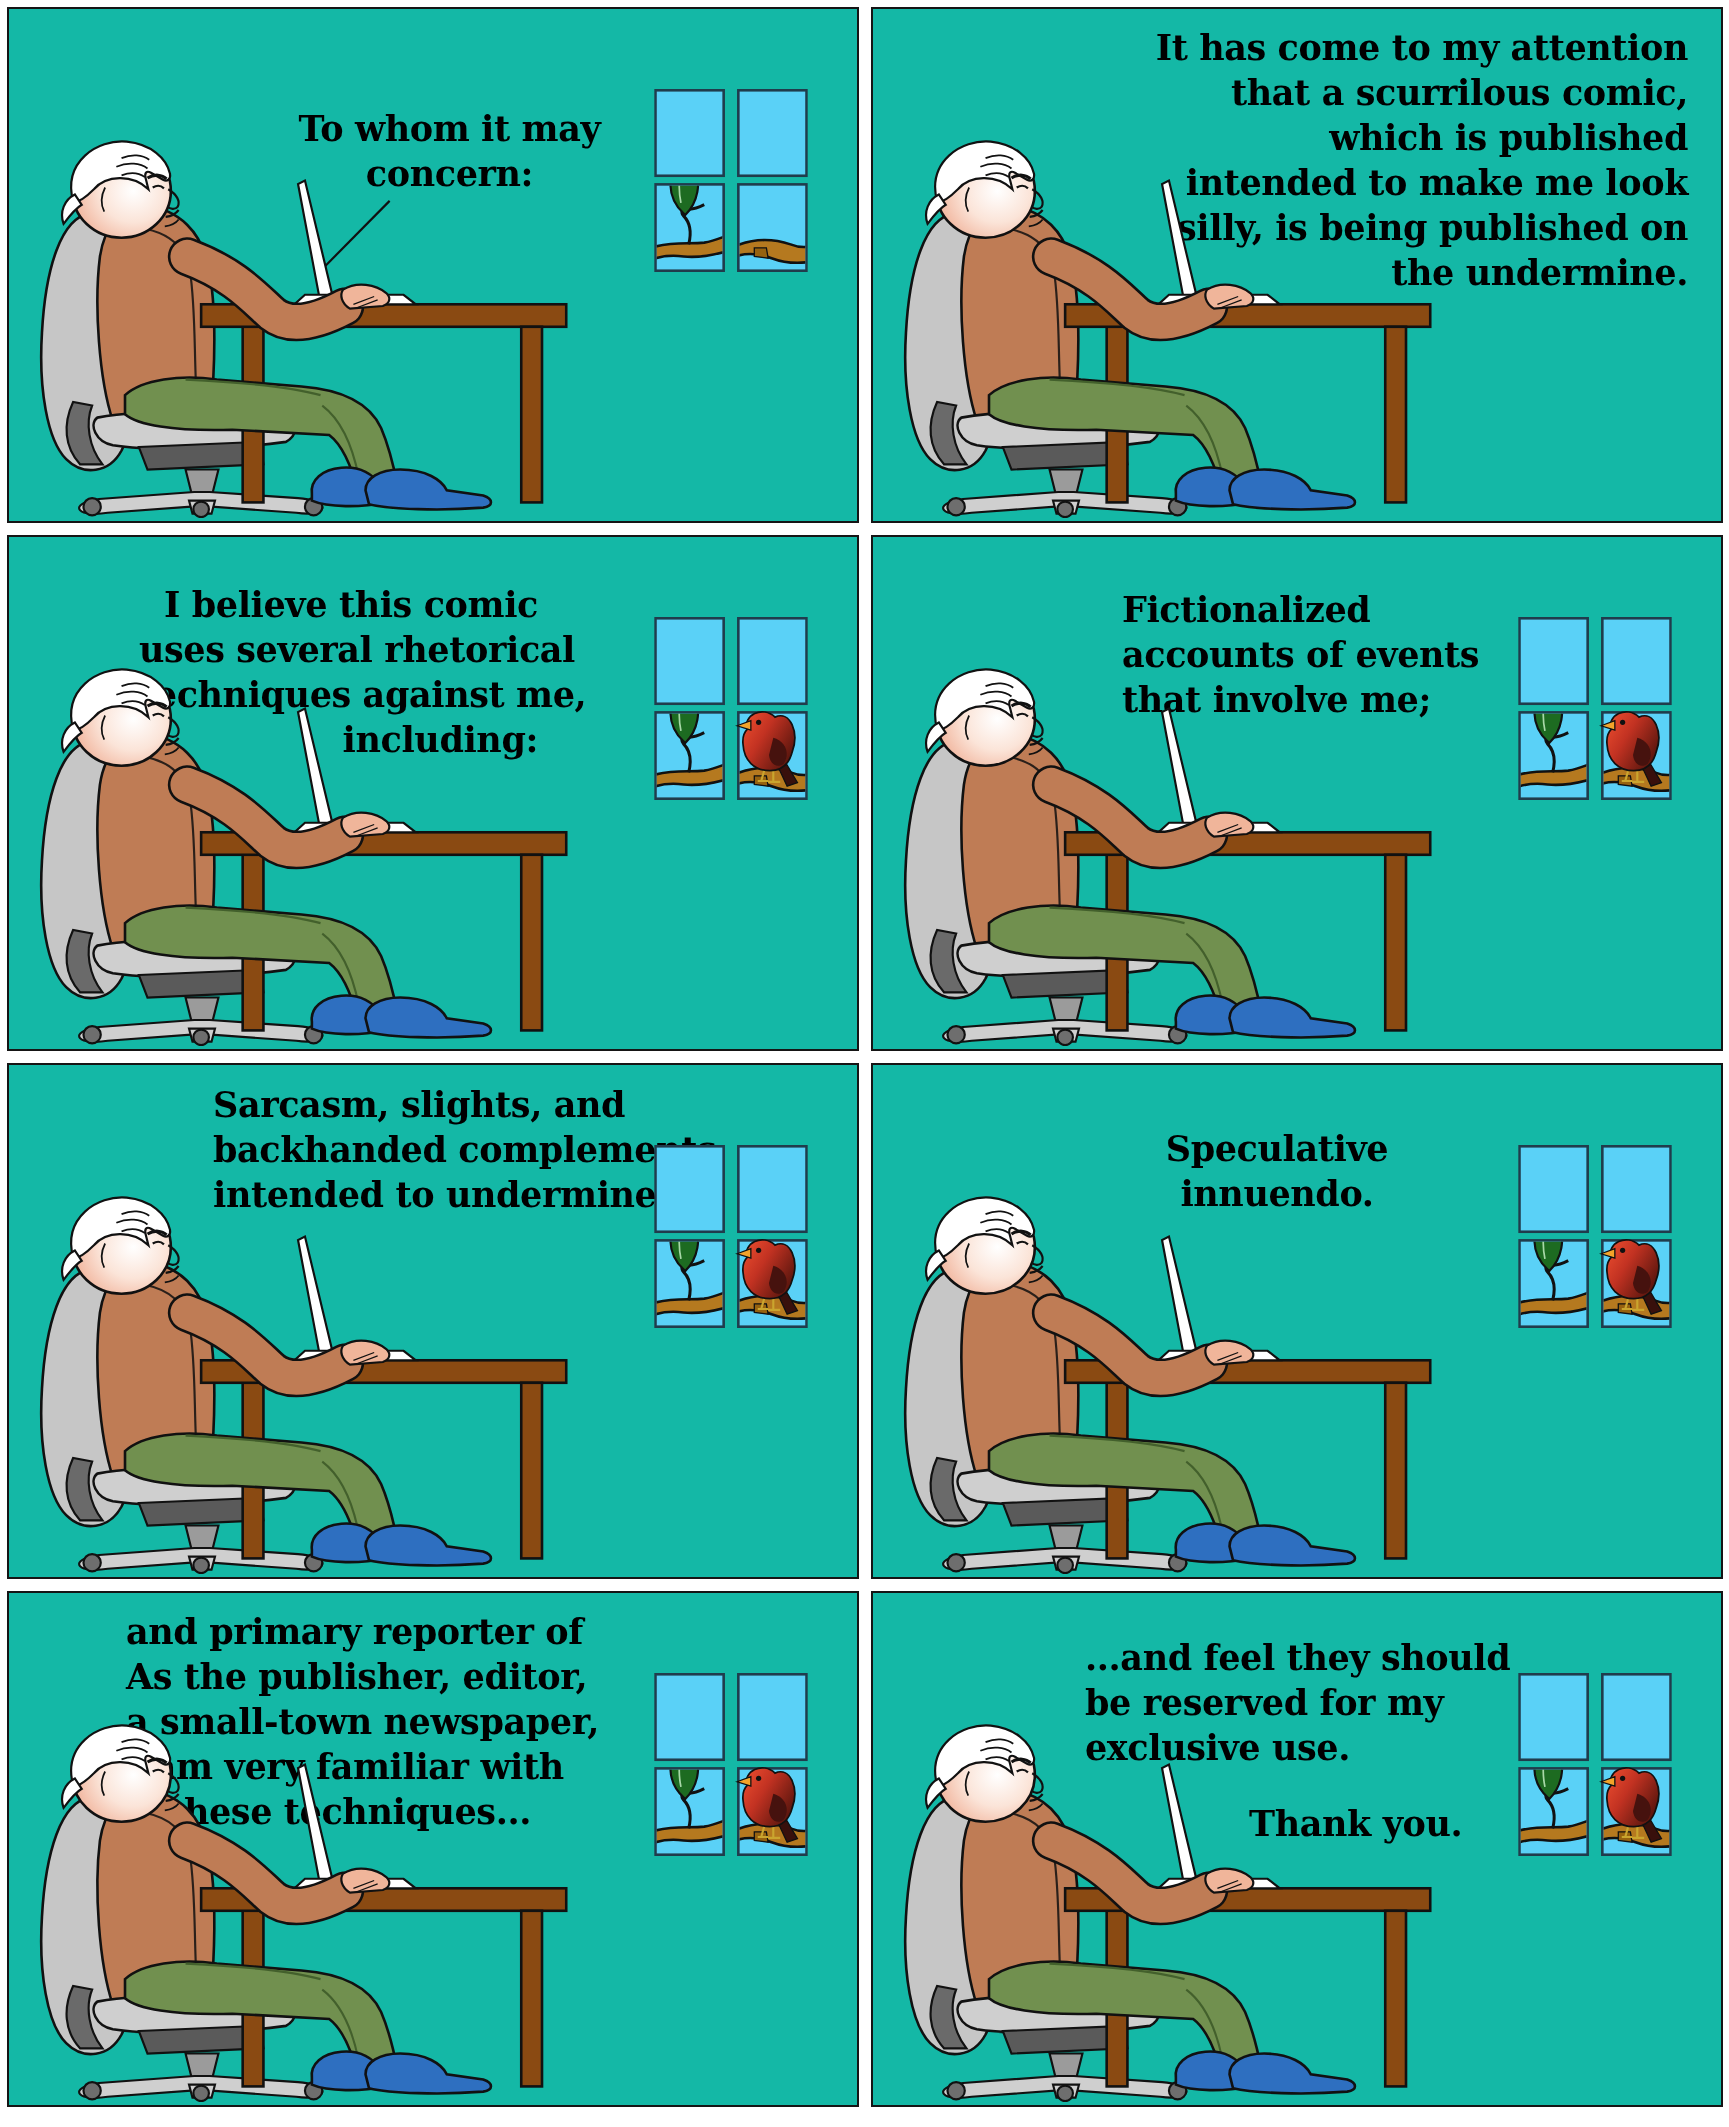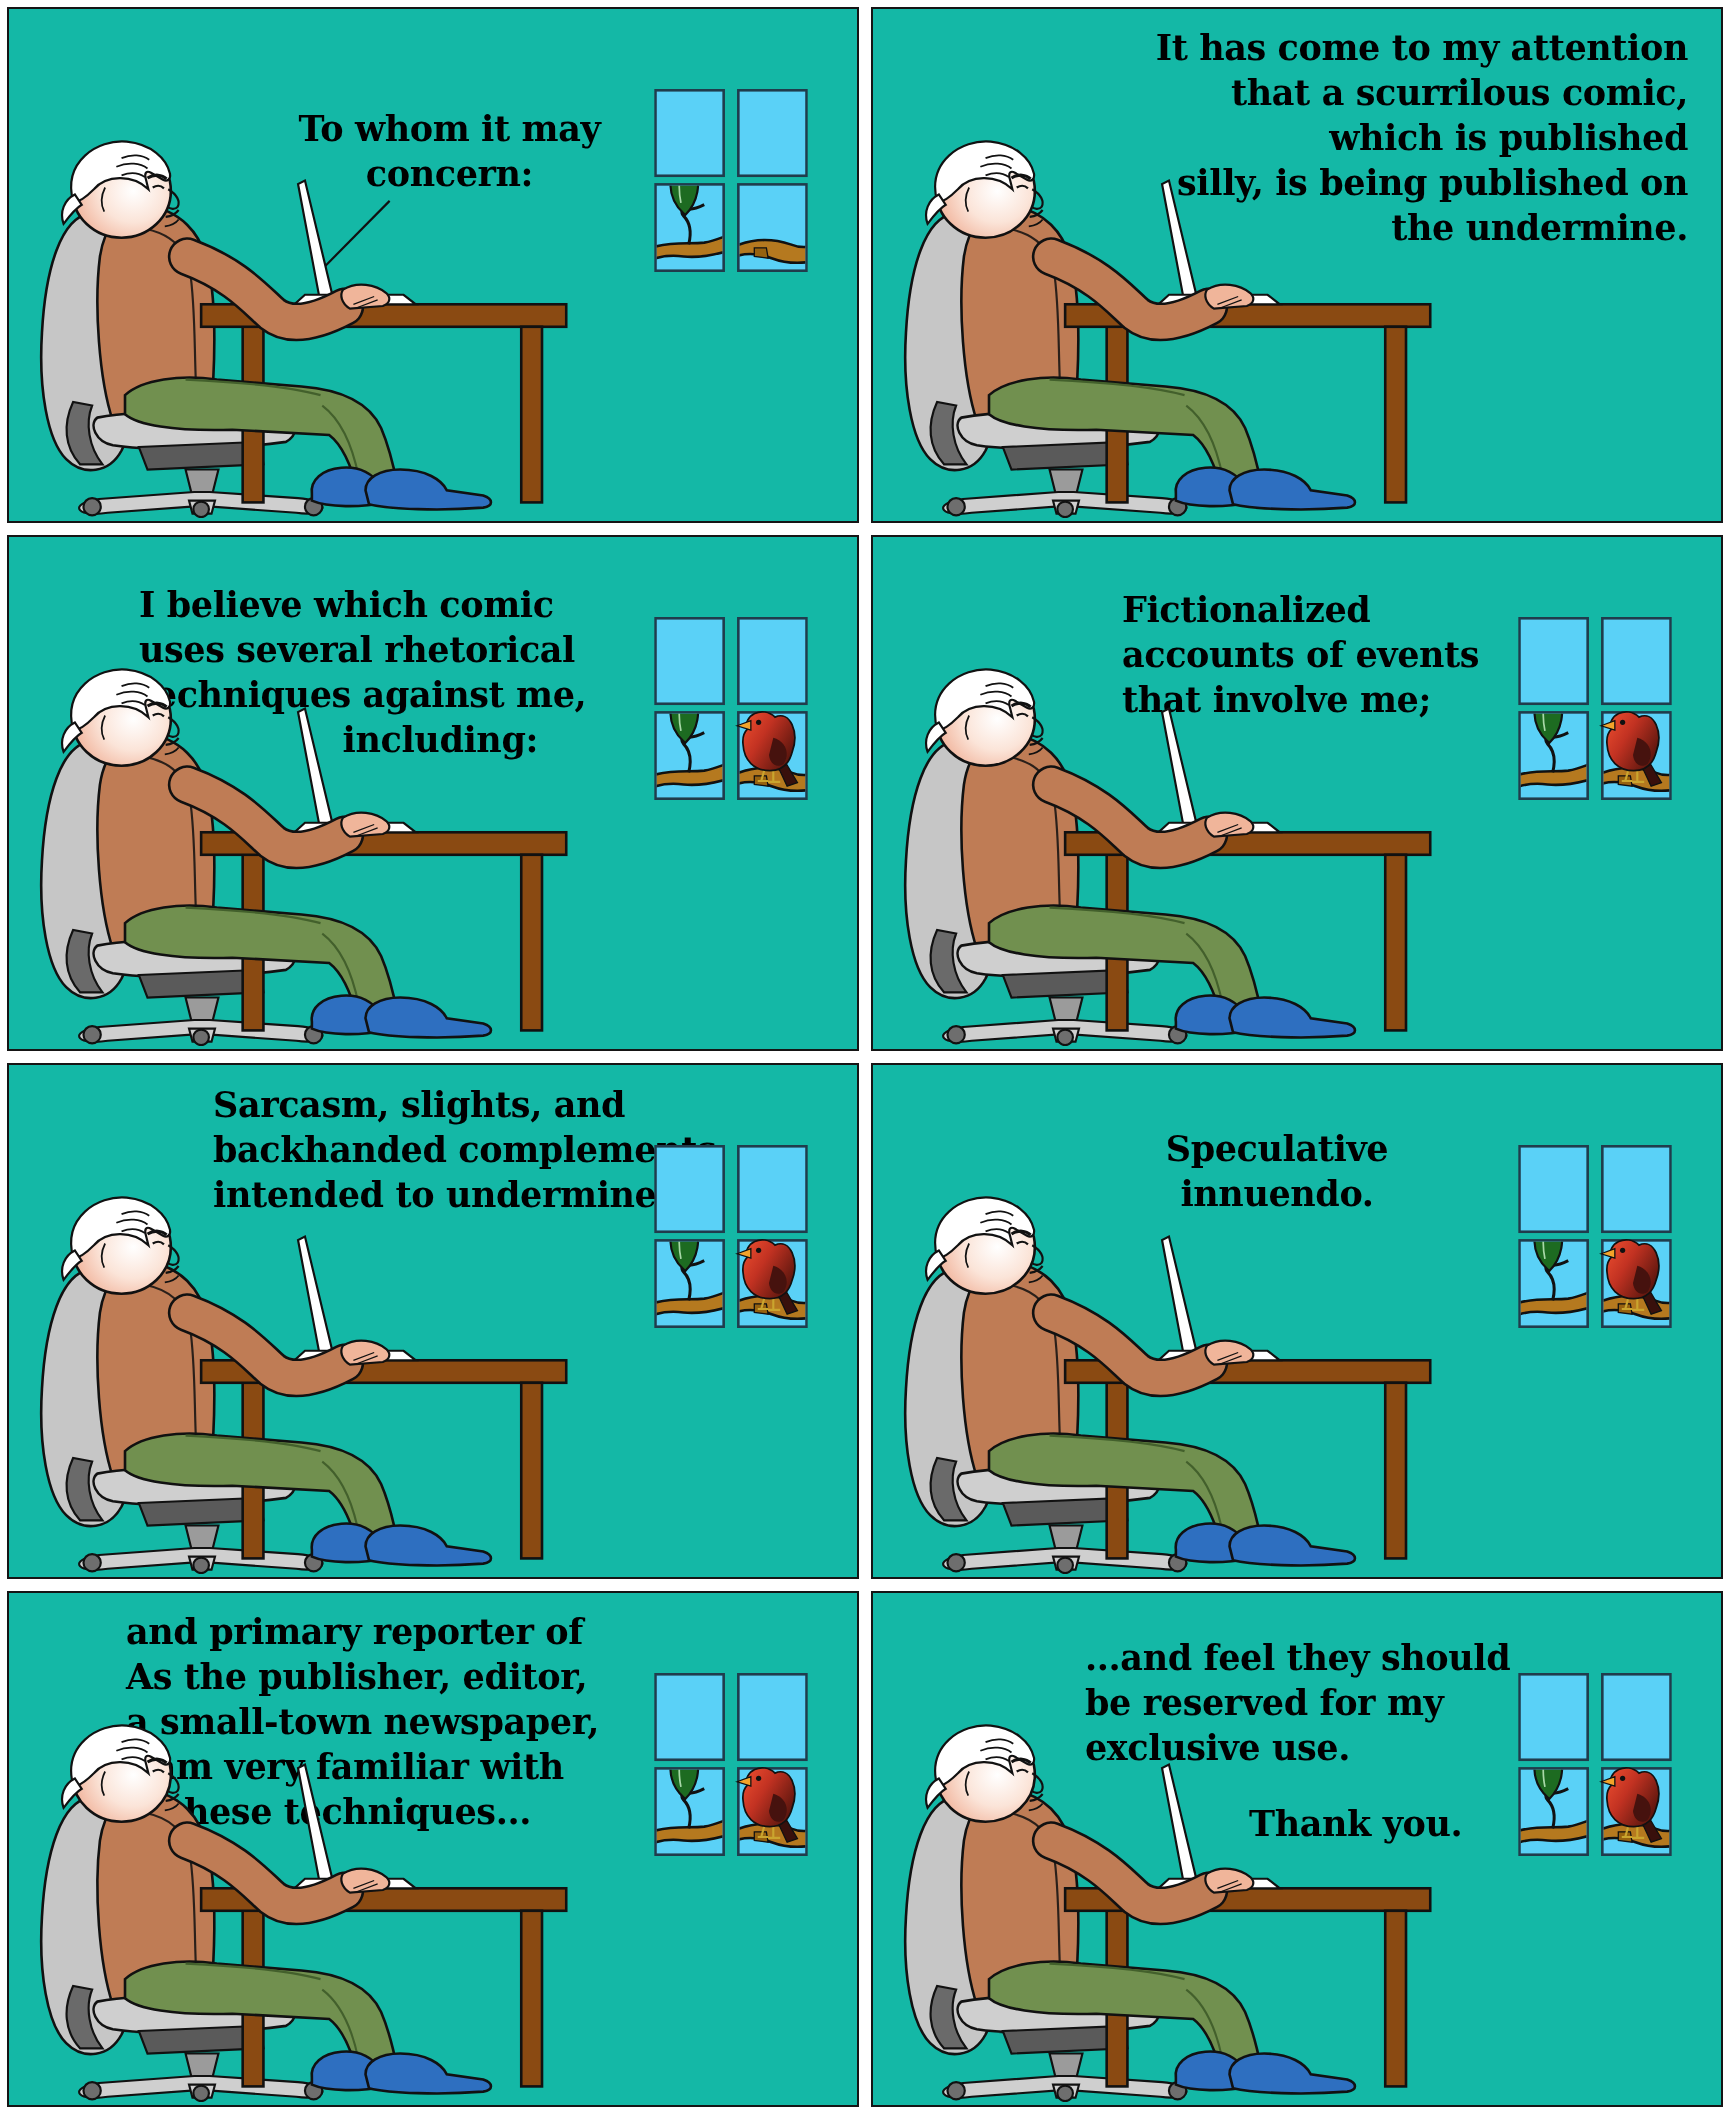--- a/index.html
+++ b/index.html
@@ -141,31 +141,32 @@
     <svg class="scene" viewBox="0 0 660 460" aria-hidden="true">
         <use href="#scenesym"></use>
       </svg>
   </section>
 
   <section class="panel">
     <div class="ptext t2">
       <div class="cline">It has come to my attention</div>
       <div class="cline">that a scurrilous comic,</div>
       <div class="cline">which is published</div>
+      <div class="cline">intended to make me look</div>
       <div class="cline">silly, is being published on</div>
       <div class="cline">the undermine.</div>
     </div>
     <svg class="scene" viewBox="0 0 660 460" aria-hidden="true">
         <use href="#scenesym"></use>
       </svg>
   </section>
 
   <section class="panel">
     <div class="ptext t3">
-      <div class="cline">I believe which comic</div>
+      <div class="cline">I believe this comic</div>
       <div class="cline">uses several rhetorical</div>
       <div class="cline">techniques against me,</div>
       <div class="cline">including:</div>
     </div>
     <svg class="window" viewBox="0 0 178 212" aria-hidden="true">
         <use href="#winsym"></use>
         <use href="#birdsym"></use>
       </svg>
     <svg class="scene" viewBox="0 0 660 460" aria-hidden="true">
         <use href="#scenesym"></use>

